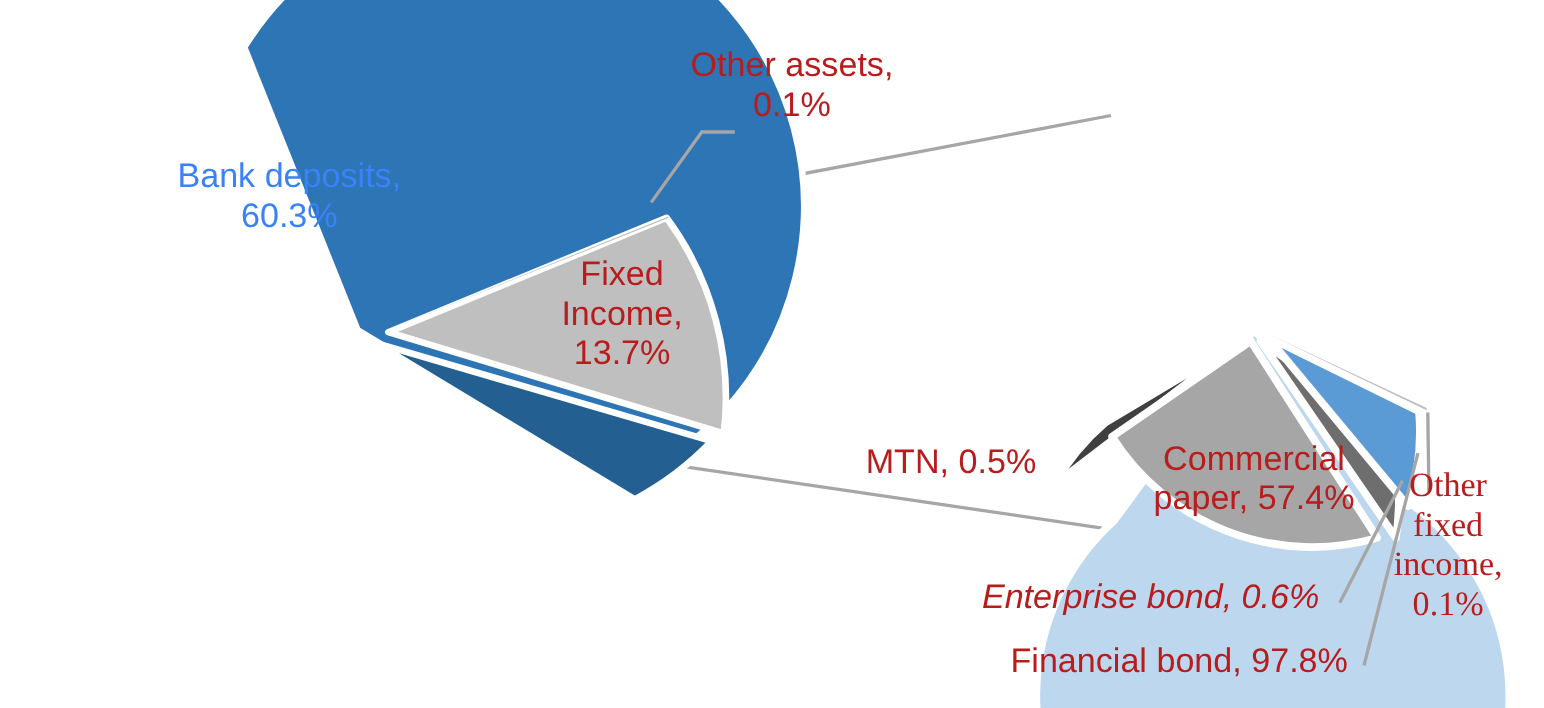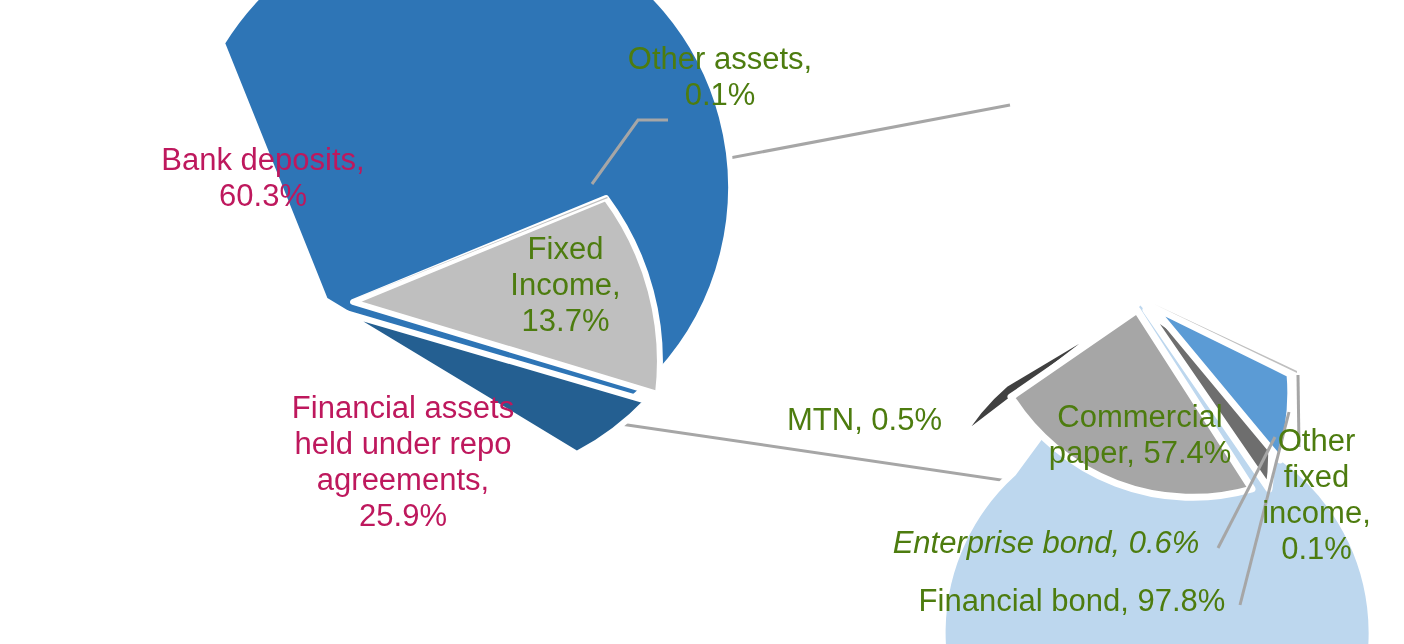--- a/index.html
+++ b/index.html
@@ -1,22 +1,22 @@
 <!DOCTYPE html>
 <html><head>
 <meta charset="utf-8">
 <style>
   html,body{margin:0;padding:0;background:#ffffff;}
   body{width:1404px;height:644px;overflow:hidden;
        font-family:"Liberation Sans","DejaVu Sans",sans-serif;}
   #stage{position:relative;width:1404px;height:644px;background:#fff;}
   svg{position:absolute;left:0;top:0;}
   .lbl{position:absolute;text-align:center;line-height:1.16;
-       font-weight:400;color:#4d7c0f;white-space:pre-line;}
-  .lbl.white{color:#be185d;}
+       font-weight:400;color:#b91c1c;white-space:pre-line;}
+  .lbl.white{color:#3b82f6;}
   .big{font-size:31px;}
 </style>
 </head>
 <body>
 
 <div id="stage">
 
   <svg width="1404" height="644" viewBox="0 0 1404 644">
 
     <g fill="none" stroke="#A6A6A6" stroke-width="3">
@@ -66,33 +66,29 @@
   <div class="lbl white big" style="left:118px;top:142px;width:290px;">Bank deposits,
 60.3%</div>
 
   <div class="lbl big" style="left:600px;top:41px;width:240px;">Other assets,
 0.1%</div>
 
   <div class="lbl big" style="left:478px;top:231px;width:175px;">Fixed
 Income,
 13.7%</div>
 
-  <div class="lbl white big" style="left:258px;top:390px;width:290px;">Financial assets
-held under repo
-agreements,
-25.9%</div>
 
 
   <div class="lbl big" style="left:762px;top:402px;width:205px;">MTN, 0.5%</div>
 
   <div class="lbl big" style="left:1040px;top:399px;width:200px;">Commercial
 paper, 57.4%</div>
 
   <div class="lbl big" style="left:866px;top:525px;width:360px;font-style:italic;">Enterprise bond, 0.6%</div>
 
   <div class="lbl big" style="left:898px;top:583px;width:348px;">Financial bond, 97.8%</div>
 
-  <div class="lbl big" style="left:1254px;top:423px;width:125px;">Other
+  <div class="lbl big" style="left:1254px;top:423px;width:125px;font-family:Liberation Serif, serif;">Other
 fixed
 income,
 0.1%</div>
 
 </div>
 
 </body></html>

